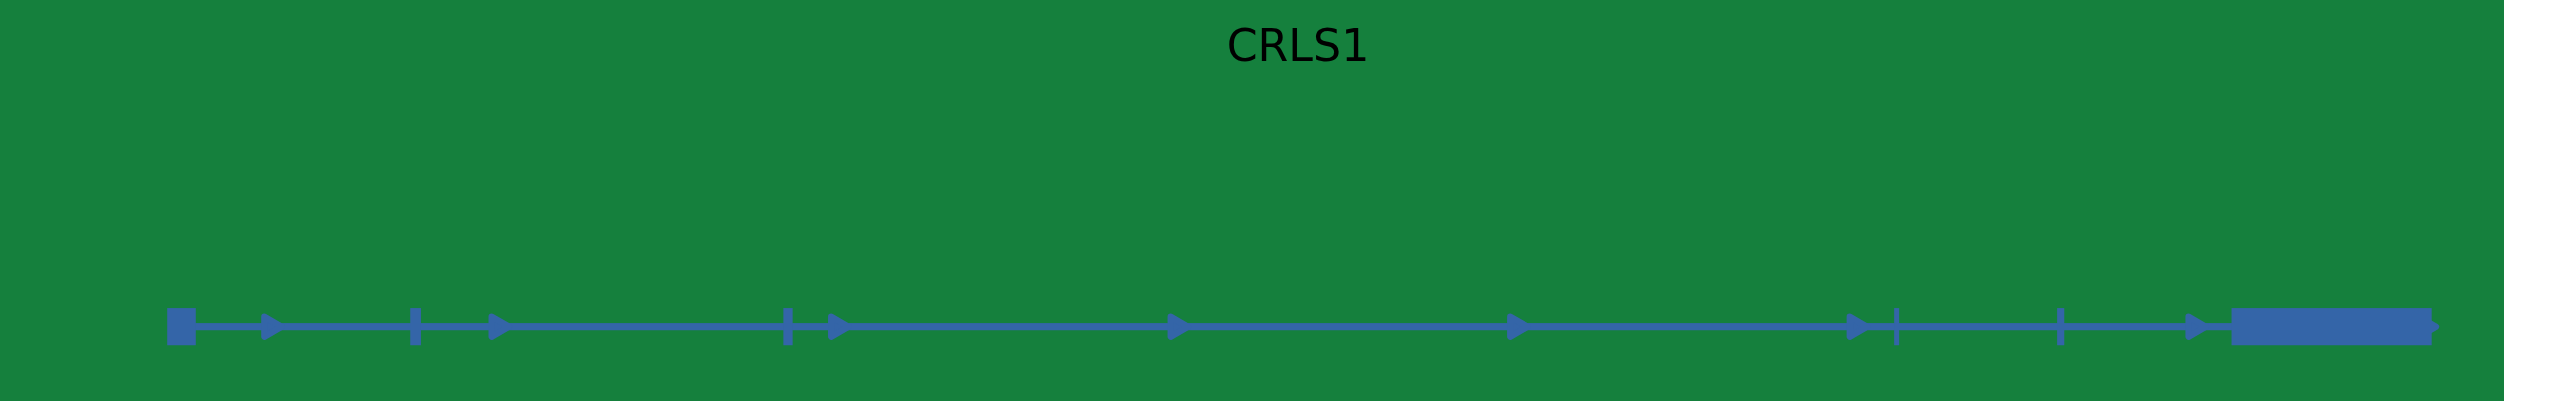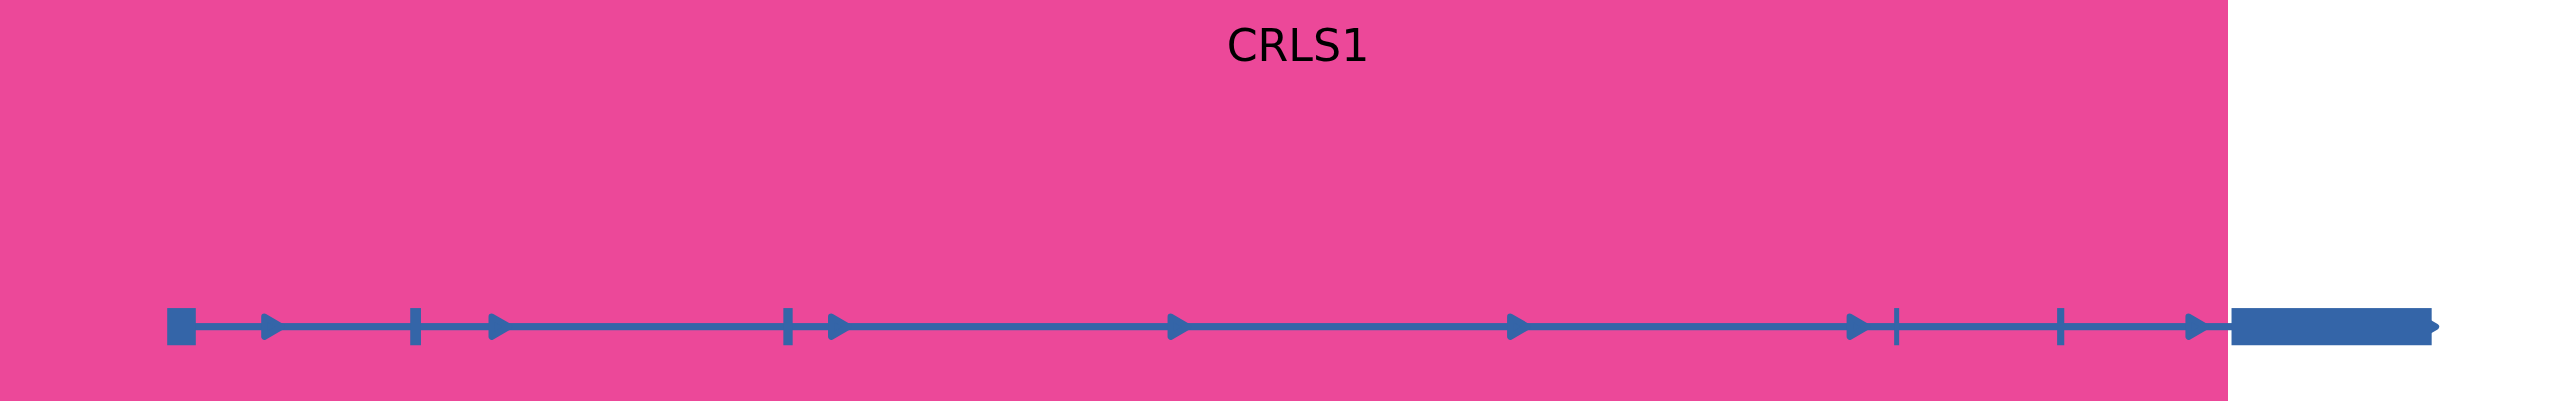--- a/index.html
+++ b/index.html
@@ -6,23 +6,23 @@
     margin: 0;
     padding: 0;
     background: #ffffff;
     width: 2576px;
     height: 401px;
     overflow: hidden;
     font-family: "DejaVu Sans", "Liberation Sans", sans-serif;
   }
   .figure {
     position: relative;
-    width: 2228px;
+    width: 2504px;
     height: 401px;
-    background: #ec4899;
+    background: #15803d;
   }
   svg { display: block; }
   .title-text {
     font-family: "DejaVu Sans", "Liberation Sans", sans-serif;
     font-size: 62px;
   }
 </style>
 </head>
 <body>
 

